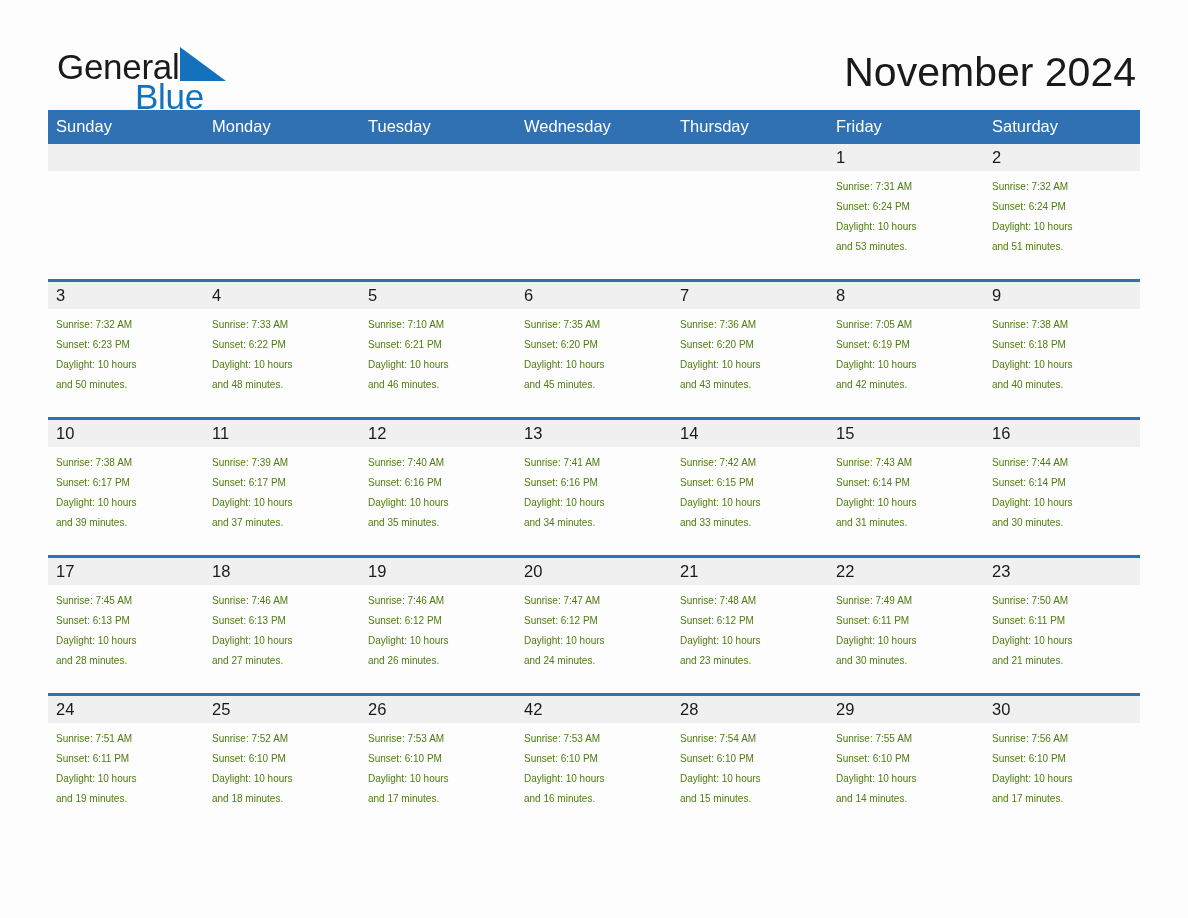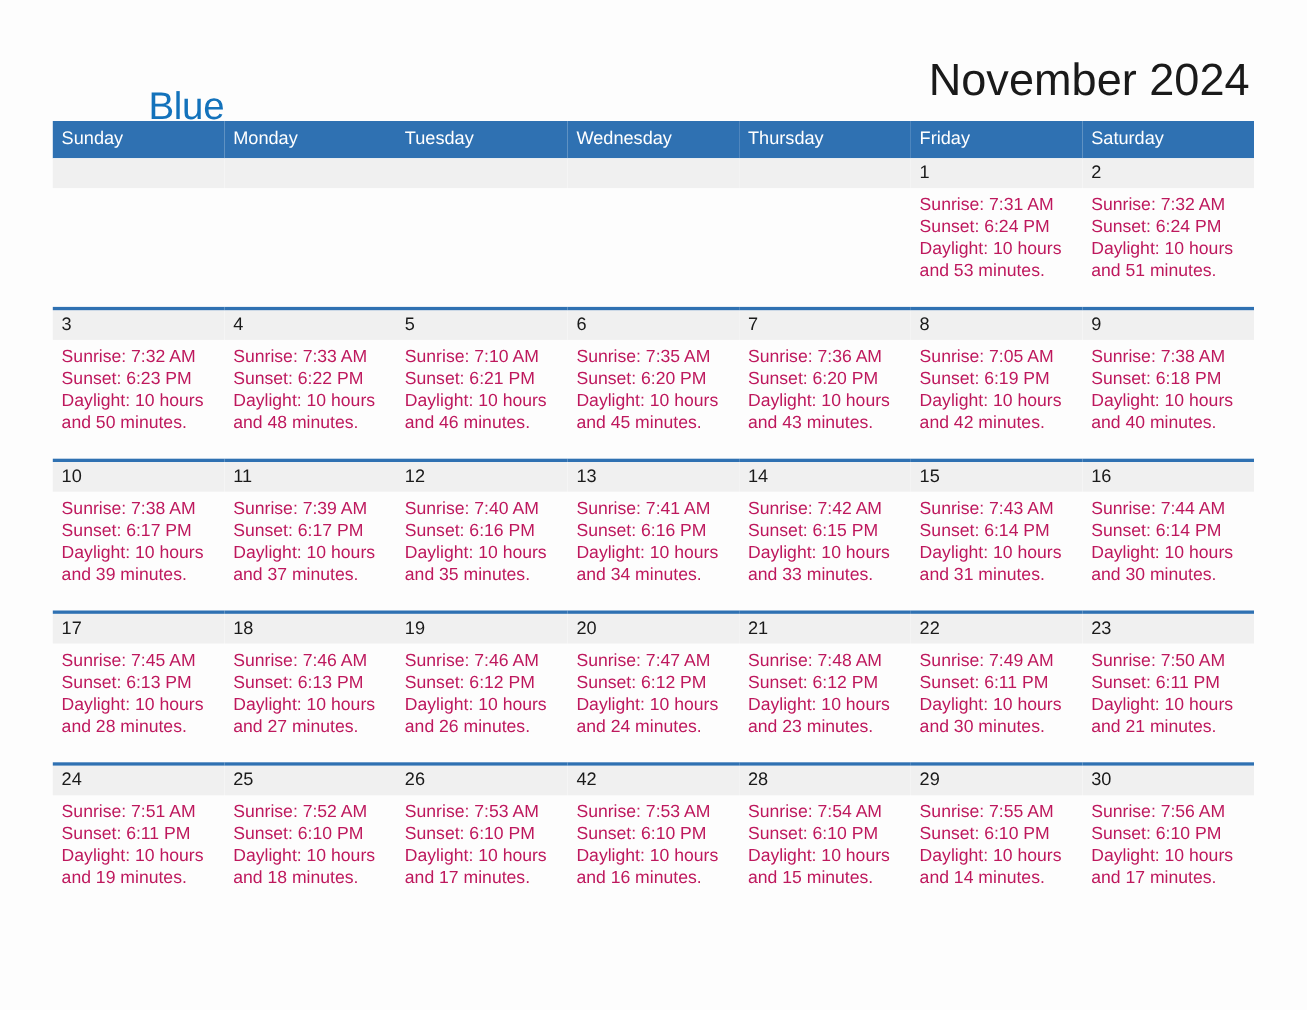--- a/index.html
+++ b/index.html
@@ -125,36 +125,41 @@
     color: #1a1a1a;
     padding: 4px 0 5px 8px;
     height: 27px;
     line-height: 18px;
   }
   .daynum.empty {
     color: transparent;
   }
   .details {
     padding: 6px 8px 0 8px;
-    font-size: 16px;
+    font-size: 10px;
     line-height: 20px;
-    color: #be185d;
+    color: #4d7c0f;
     height: 108px;
   }
   .details div { white-space: nowrap; }
   .cell-inner { min-height: 135px; }
 </style>
 </head>
 <body>
 
 <div class="page">
 
   <div class="header">
 
     <div class="logo">
+      <div class="logo-row1">
+        <span class="logo-general">General</span><span class="logo-tri"><svg width="46" height="34" viewBox="0 0 46 34">
+              <polygon points="0,0 46,34 0,34" fill="#1372bb"></polygon>
+            </svg></span>
+      </div>
       <div class="logo-row2">Blue</div>
     </div>
 
     <div class="titles">
       <h1 class="month-title">November 2024</h1>
     </div>
   </div>
 
   <div class="calendar">
     <table class="cal-table">

